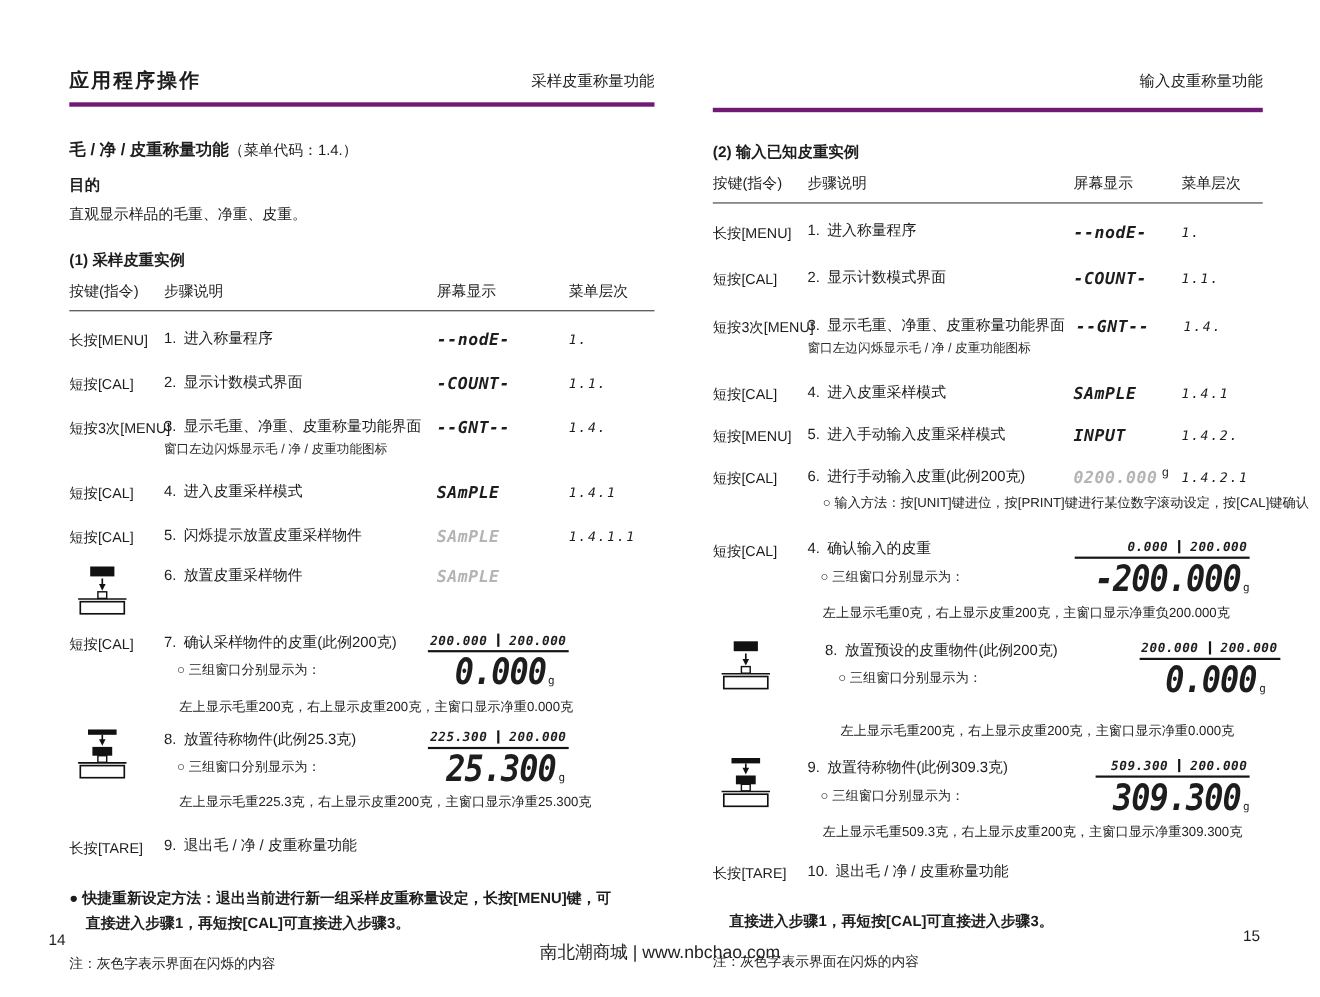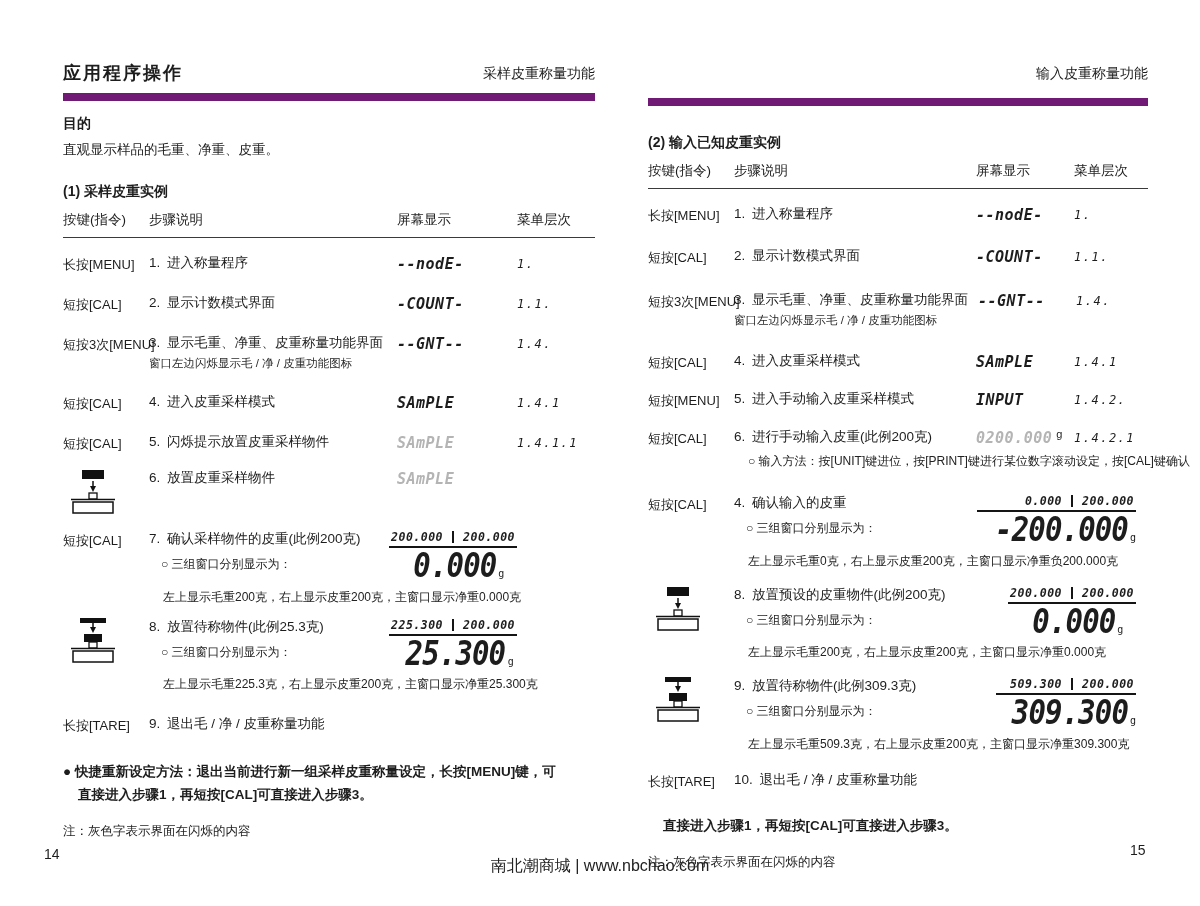--- a/index.html
+++ b/index.html
@@ -3,21 +3,21 @@
 <meta charset="utf-8">
 <style>
   html,body{margin:0;padding:0;background:#fff;}
   .canvas{position:relative;width:1200px;height:906px;background:#ffffff;overflow:hidden;
           color:#1d1d1d;font-family:"Liberation Sans","DejaVu Sans",sans-serif;}
   .page{position:absolute;top:62px;}
   .page-left{left:63px;width:532px;}
   .page-right{left:648px;width:500px;}
 
   .hdr{display:flex;justify-content:space-between;align-items:flex-end;
-       border-bottom:8px solid #701a75;padding-bottom:9px;}
+       border-bottom:4px solid #701a75;padding-bottom:9px;}
   .page-right .hdr{justify-content:flex-end;padding-bottom:14px;}
   .hdr-title{font-size:18px;font-weight:bold;letter-spacing:2px;line-height:22px;}
   .hdr-sec{font-size:14px;line-height:22px;text-align:center;}
 
   .fn-title{margin-top:30px;font-size:15px;font-weight:bold;}
   .fn-title .suffix{font-weight:normal;font-size:13.5px;}
   .purpose-label{margin-top:14px;font-size:14px;font-weight:bold;}
   .purpose-text{margin-top:8px;font-size:13.5px;}
   .example-title{margin-top:24px;font-size:14px;font-weight:bold;}
   .page-right .example-title{margin-top:28px;}
@@ -70,20 +70,23 @@
 </head>
 <body>
 
 <div class="canvas">
 
   <div class="page page-left">
     <div class="hdr">
       <span class="hdr-title">应用程序操作</span>
       <span class="hdr-sec">采样皮重称量功能</span>
     </div>
+    <div class="fn-title">
+      <span>毛 / 净 / 皮重称量功能</span><span class="suffix">（菜单代码：1.4.）</span>
+    </div>
     <div class="purpose-label">目的</div>
     <div class="purpose-text">直观显示样品的毛重、净重、皮重。</div>
     <div class="example-title">(1) 采样皮重实例</div>
     <div class="thead">
       <span>按键(指令)</span>
       <span>步骤说明</span>
       <span style="padding-left:10px">屏幕显示</span>
       <span>菜单层次</span>
     </div>
     <div id="left-steps">
@@ -304,21 +307,21 @@
                 <span>0.000</span>
                 <span class="topbar"></span>
                 <span>200.000</span>
               </div>
               <div class="mainrow"><span class="digits">-200.000</span><span class="unit-g">g</span></div>
             </div>
           </div>
           <div class="menu-val"></div>
           <div class="nbody">左上显示毛重0克，右上显示皮重200克，主窗口显示净重负200.000克</div>
         </div>
-        <div class="step-row" style="margin-top: 16px;">
+        <div class="step-row" style="margin-top: 16px; gap: 16px;">
           <div class="icon-wrap"><svg width="48" height="46" viewBox="0 0 48 46">
               <rect x="13" y="1" width="22" height="9" fill="#111"></rect>
               <line x1="24" y1="12" x2="24" y2="19" stroke="#111" stroke-width="1.5"></line>
               <path d="M21 17 L24 23 L27 17 Z" fill="#111"></path>
               <rect x="20" y="24" width="8" height="6" fill="none" stroke="#111" stroke-width="1.3"></rect>
               <line x1="2" y1="30.5" x2="46" y2="30.5" stroke="#111" stroke-width="1.5"></line>
               <rect x="4" y="33" width="40" height="11" fill="none" stroke="#111" stroke-width="1.5"></rect>
             </svg></div>
           <div class="scell">
             <div class="stext">8. 放置预设的皮重物件(此例200克)</div>

